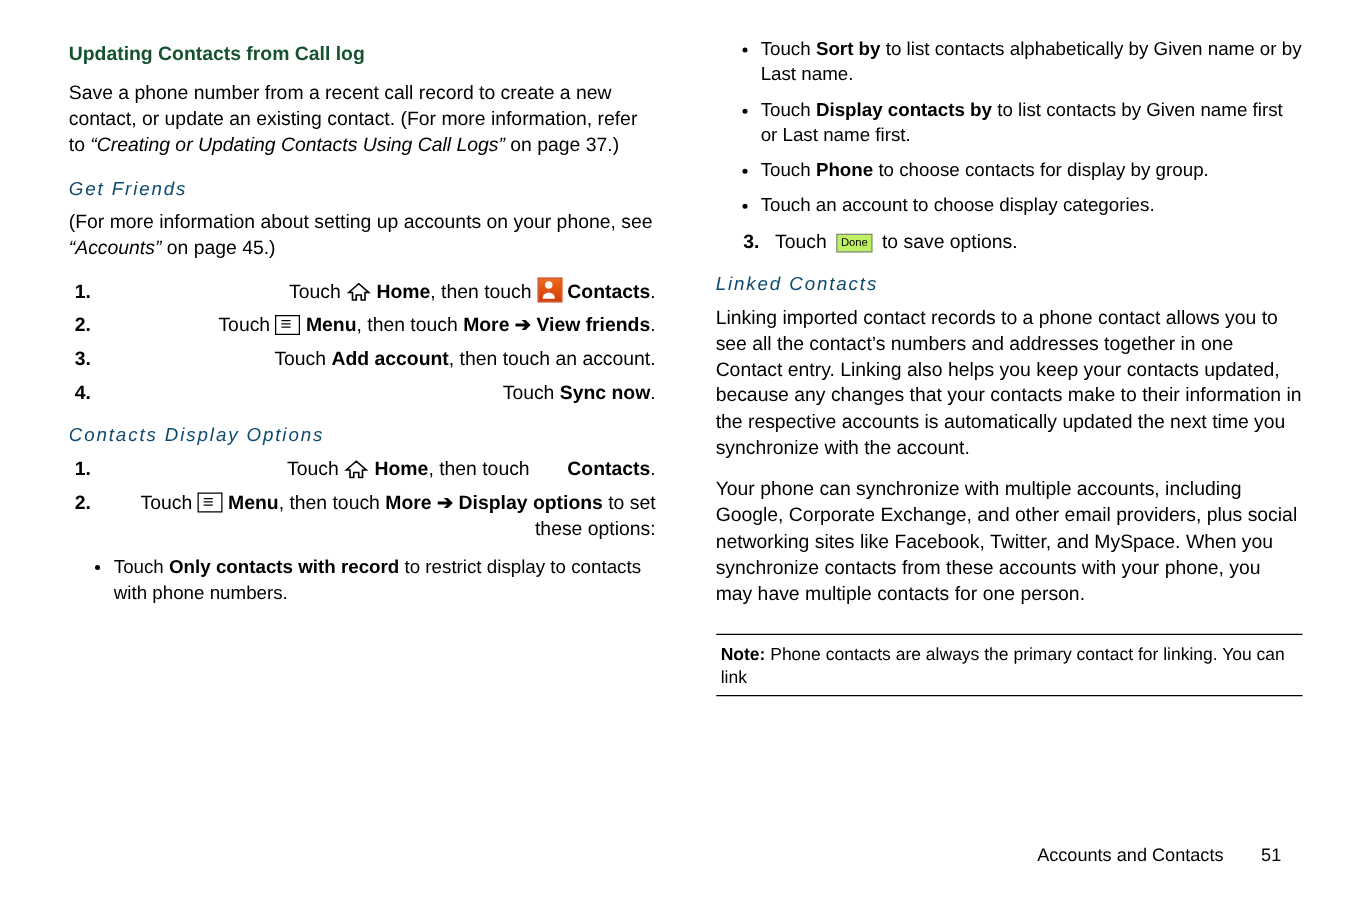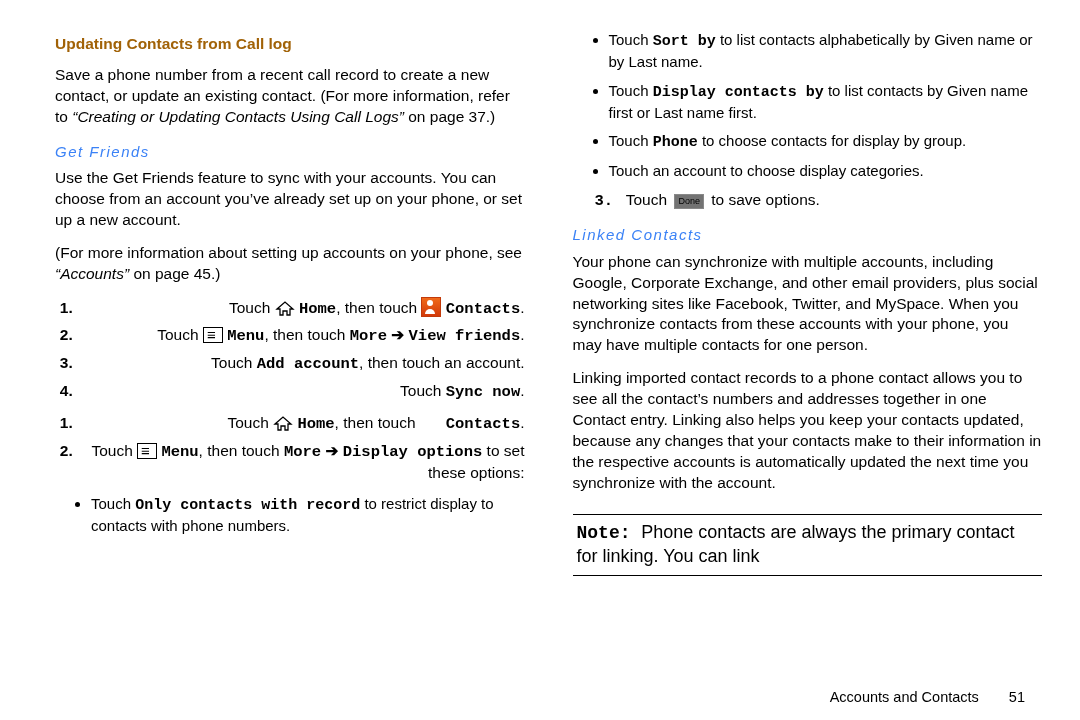--- a/index.html
+++ b/index.html
@@ -22,37 +22,37 @@
   }
   .col {
     flex: 1;
     padding-right: 24px;
   }
   .col.right {
     padding-right: 0;
     padding-left: 24px;
   }
   .h-blue {
-    color: #a16207;
+    color: #14532d;
     font-weight: bold;
     font-size: 15.5px;
     margin: 4px 0 10px 0;
   }
   .h-sub {
-    color: #3b82f6;
+    color: #0c4a6e;
     font-style: italic;
     letter-spacing: 1.5px;
     font-size: 15px;
     margin: 14px 0 6px 0;
   }
   p {
     margin: 0 0 12px 0;
   }
   .italic { font-style: italic; }
-  .bold { font-weight: bold; font-family: Liberation Mono, monospace; }
+  .bold { font-weight: bold; }
   ol.steps {
     margin: 4px 0 10px 0;
     padding-left: 22px;
     text-align: right;
   }
   ol.steps > li {
     margin-bottom: 6px;
     padding-left: 6px;
   }
   ol.steps > li::marker {
@@ -111,62 +111,61 @@
     content: "";
     position: absolute;
     bottom: 2px; left: 3px;
     width: 10px; height: 5px;
     background: #fff;
     border-radius: 5px 5px 0 0;
   }
   .done-box {
     display: inline-block;
     font-size: 9px;
-    background: #737373;
+    background: #bef264;
     border: 1px solid #888;
     padding: 0px 3px 1px 3px;
     vertical-align: 1px;
     margin: 0 3px;
   }
   .arrow::before { content: " \2794  "; font-weight: bold; }
   .note-box {
     border-top: 1.5px solid #000;
     border-bottom: 1.5px solid #000;
     margin-top: 20px;
     padding: 6px 4px;
-    font-size: 18px;
+    font-size: 14px;
     line-height: 1.3;
   }
   .note-box .note-body {
     padding-left: 40px;
     display: block;
   }
   .footer {
     position: absolute;
-    bottom: 12px;
+    bottom: 24px;
     right: 55px;
     font-size: 14.5px;
   }
   .pg-num { margin-left: 26px; }
 </style>
 </head>
 <body>
 
 <div class="page">
 
   <div class="col">
     <div class="h-blue">Updating Contacts from Call log</div>
 
     <p>
       <span>Save a phone number from a recent call record to create a new contact, or update an existing contact. (For more information, refer to </span><span class="italic">“Creating or Updating Contacts Using Call Logs” </span><span>on page 37.)</span>
     </p>
 
     <div class="h-sub">Get Friends</div>
 
-    <p>Use the Get Friends feature to sync with your accounts. You can choose from an account you’ve already set up on your phone, or set up a new account.</p>
 
     <p>
       <span>(For more information about setting up accounts on your phone, see </span><span class="italic">“Accounts” </span><span>on page 45.)</span>
     </p>
 
     <ol class="steps">
       <li>
         <span>Touch </span>
         <span class="icon-home"><svg viewBox="0 0 20 16">
               <path d="M2 9 L10 2 L18 9 L15 9 L15 15 L12 15 L12 11 L8 11 L8 15 L5 15 L5 9 Z" fill="none" stroke="#000" stroke-width="1.3"></path>
@@ -181,20 +180,21 @@
         <span class="bold">Menu</span><span>, then touch </span><span class="bold">More</span><span class="arrow"></span><span class="bold">View friends</span>.
       </li>
       <li>
         <span>Touch </span><span class="bold">Add account</span><span>, then touch an account.</span>
       </li>
       <li>
         <span>Touch </span><span class="bold">Sync now</span>.
       </li>
     </ol>
 
+    <div class="h-sub">Contacts Display Options</div>
 
     <ol class="steps">
       <li>
         <span>Touch </span>
         <span class="icon-home"><svg viewBox="0 0 20 16">
               <path d="M2 9 L10 2 L18 9 L15 9 L15 15 L12 15 L12 11 L8 11 L8 15 L5 15 L5 9 Z" fill="none" stroke="#000" stroke-width="1.3"></path>
             </svg></span>
         <span class="bold">Home</span><span>, then touch </span>
         &nbsp;&nbsp;&nbsp;&nbsp;&nbsp;
         <span class="bold">Contacts</span>.
@@ -232,22 +232,22 @@
 
     <div style="padding-left:22px; margin-bottom:10px;">
       <span class="bold">3.</span>&nbsp;&nbsp;
       <span>Touch </span>
       <span class="done-box">Done</span>
       <span> to save options.</span>
     </div>
 
     <div class="h-sub">Linked Contacts</div>
 
+    <p>Linking imported contact records to a phone contact allows you to see all the contact’s numbers and addresses together in one Contact entry. Linking also helps you keep your contacts updated, because any changes that your contacts make to their information in the respective accounts is automatically updated the next time you synchronize with the account.</p>
     <p>Your phone can synchronize with multiple accounts, including Google, Corporate Exchange, and other email providers, plus social networking sites like Facebook, Twitter, and MySpace. When you synchronize contacts from these accounts with your phone, you may have multiple contacts for one person.</p>
-    <p>Linking imported contact records to a phone contact allows you to see all the contact’s numbers and addresses together in one Contact entry. Linking also helps you keep your contacts updated, because any changes that your contacts make to their information in the respective accounts is automatically updated the next time you synchronize with the account.</p>
 
     <div class="note-box">
       <span class="bold">Note: </span><span>Phone contacts are always the primary contact for linking. You can link</span>
     </div>
   </div>
 
 </div>
 
 <div class="footer">
   <span>Accounts and Contacts</span>

